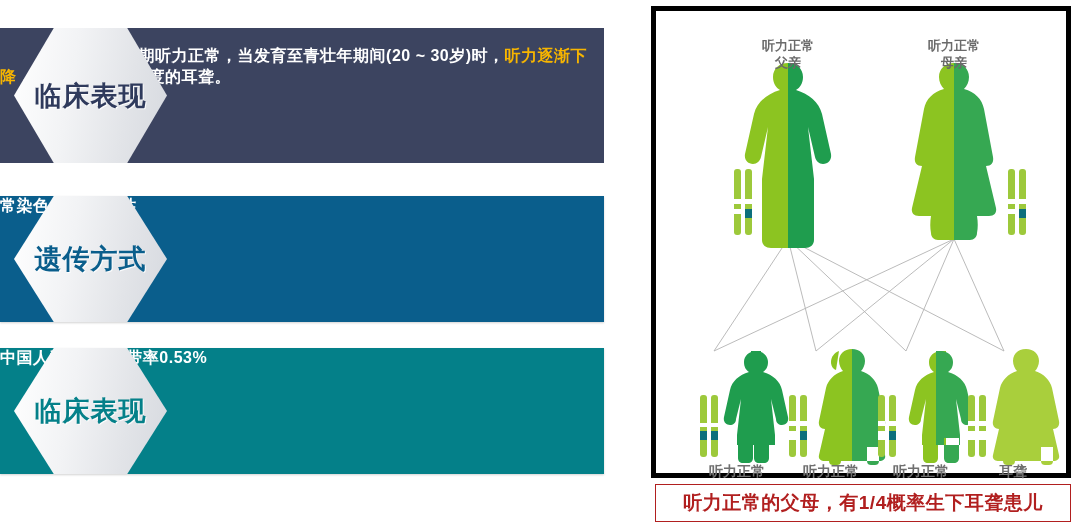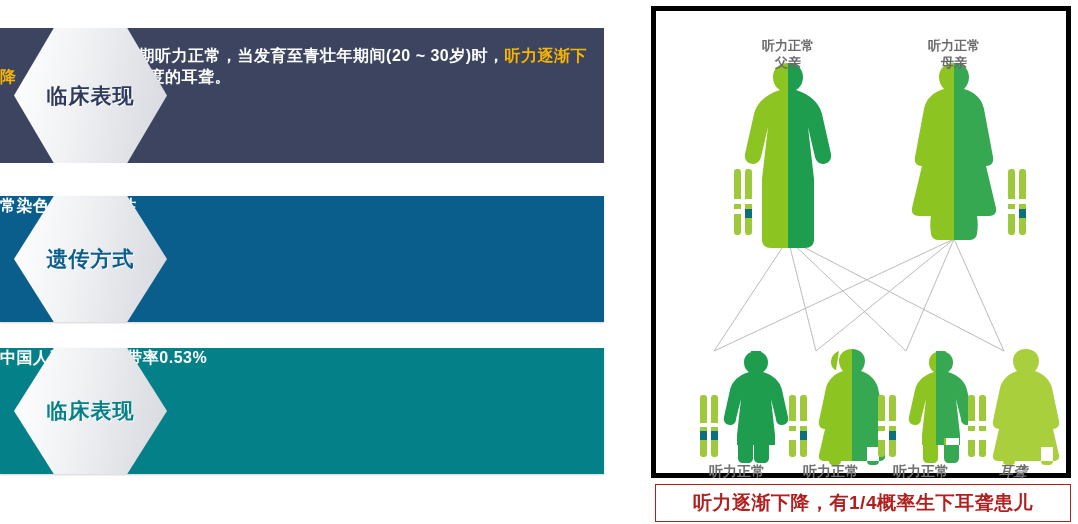--- a/index.html
+++ b/index.html
@@ -39,21 +39,21 @@
   
   .hex {
     position: absolute; left: 14px;
     width: 153px; height: 100%;
     background: linear-gradient(100deg,#ffffff 0%, #f2f3f5 38%, #e2e4e8 72%, #d6d9df 100%);
     clip-path: polygon(26% 0%, 74% 0%, 100% 50%, 74% 100%, 26% 100%, 0% 50%);
     display: flex; align-items: center; justify-content: center;
     filter: drop-shadow(1px 1px 2px rgba(0,0,0,.22));
   }
   .hex-label {
-    font-size: 21px; font-weight: bold; letter-spacing: 1px;
+    font-size: 27px; font-weight: bold; letter-spacing: 1px;
     text-shadow: 1px 1px 0 rgba(255,255,255,.85);
   }
   .hex1 .hex-label { color: #2f3a5c; }
   .hex2 .hex-label { color: #0a5e8c; text-align: center; }
   .hex3 .hex-label { color: #048089; }
 
   
   #row-1 { top: 28px;  height: 135px; width: 604px; }
   #row-1 .bar { width: 604px; }
   #row-2 { top: 196px; height: 126px; width: 604px; }
@@ -235,21 +235,21 @@
       </svg>
 
       <div class="ped-label" style="left:72px; top:26px; width:120px;">听力正常
 父亲</div>
       <div class="ped-label" style="left:238px; top:26px; width:120px;">听力正常
 母亲</div>
 
       <div class="child-label" style="left:36px;  top:452px; width:90px;">听力正常</div>
       <div class="child-label" style="left:130px; top:452px; width:90px;">听力正常</div>
       <div class="child-label" style="left:220px; top:452px; width:90px;">听力正常</div>
-      <div class="child-label" style="left:312px; top:452px; width:90px;font-style:italic;">耳聋</div>
+      <div class="child-label" style="left:312px; top:452px; width:90px;">耳聋</div>
     </div>
   </div>
 
   <div class="caption-box">
-    <span class="caption-text">听力逐渐下降，有1/4概率生下耳聋患儿</span>
+    <span class="caption-text">听力正常的父母，有1/4概率生下耳聋患儿</span>
   </div>
 
 </div>
 
 </body></html>

